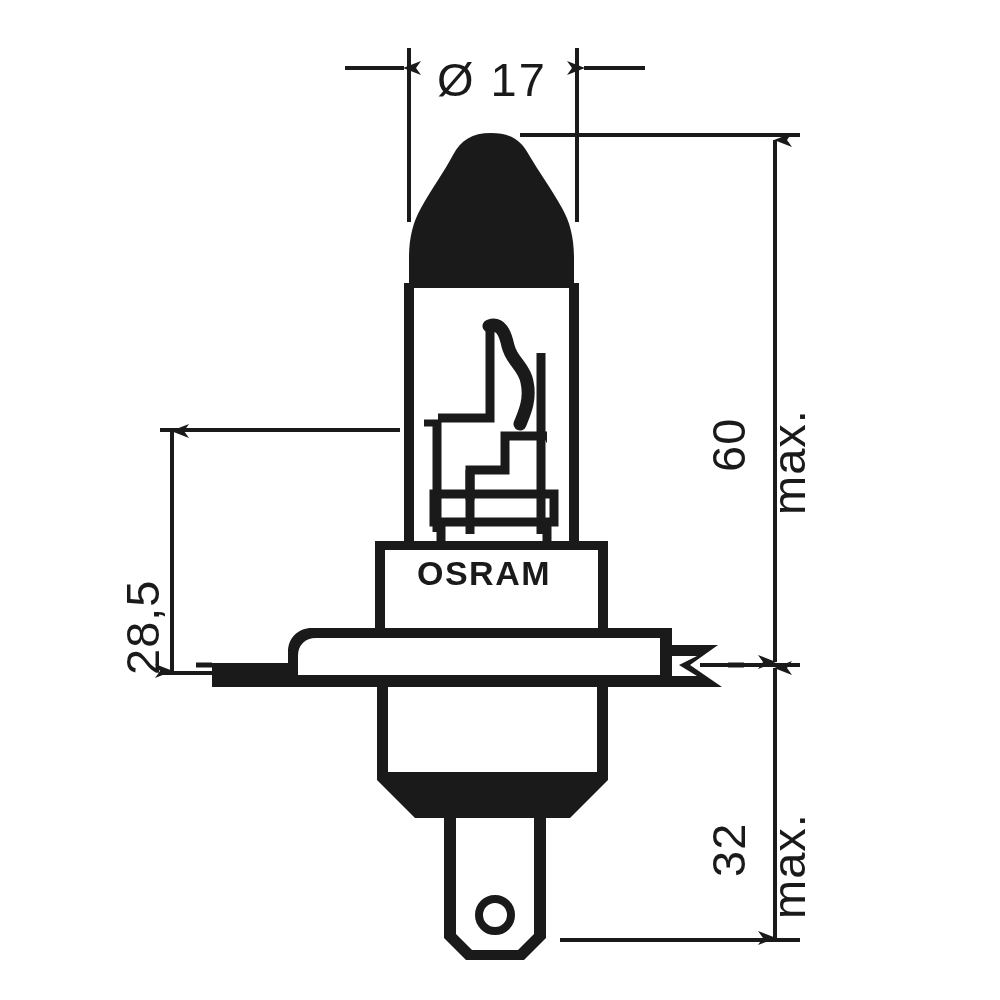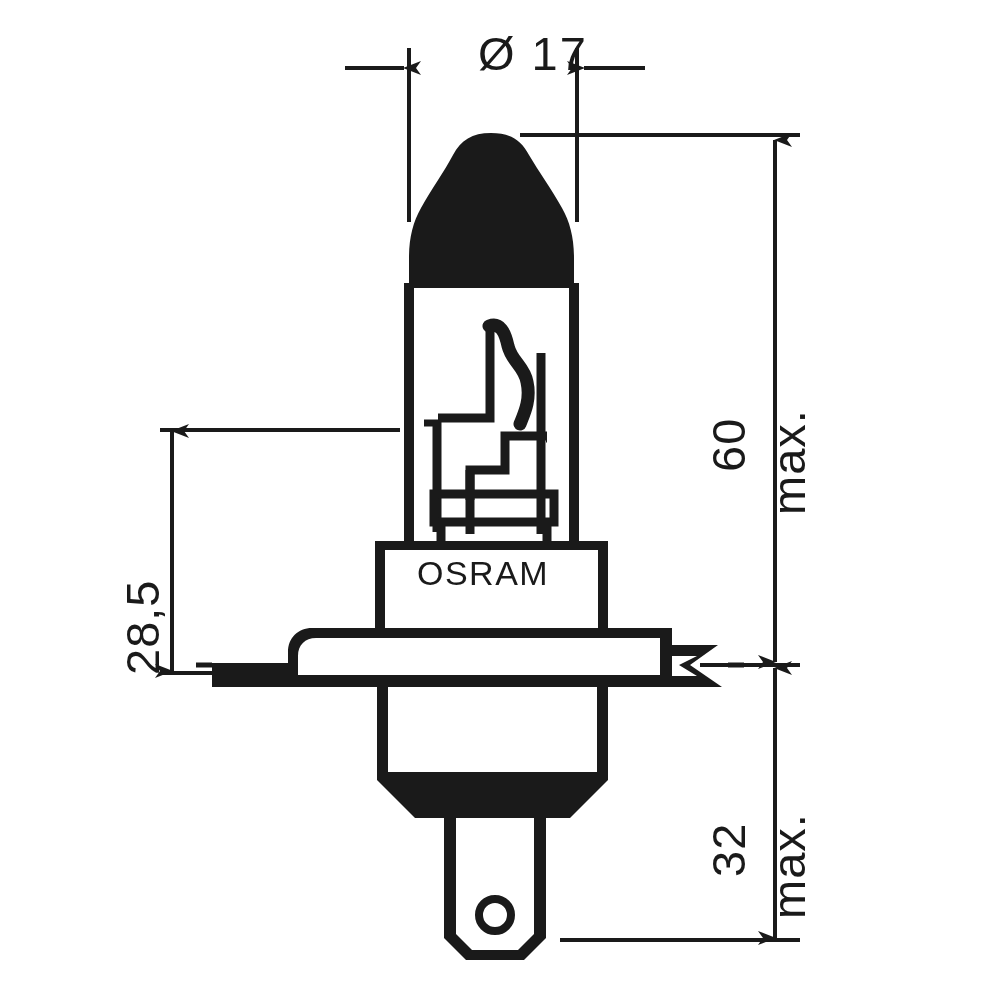--- a/index.html
+++ b/index.html
@@ -31,24 +31,23 @@
     white-space: nowrap;
     line-height: 1;
     user-select: none;
   }
   .rot90 {
     transform-origin: left bottom;
     transform: rotate(-90deg);
   }
   #txt-dia {
     left: 437px;
-    top: 30px;
+    top: 56px;
     font-size: 47px;
     letter-spacing: 2px;
-    margin-left: 41px;
   }
   #txt-285 {
     left: 166px;
     top: 628px;
     font-size: 47px;
     letter-spacing: 1px;
   }
   #txt-60 {
     left: 752px;
     top: 425px;
@@ -70,21 +69,21 @@
   #txt-32max {
     left: 812px;
     top: 872px;
     font-size: 47px;
     letter-spacing: 1px;
   }
   #txt-brand {
     left: 417px;
     top: 556px;
     font-size: 34px;
-    font-weight: normal;
+    font-weight: bold;
     letter-spacing: 1.5px;
   }
 </style>
 </head>
 <body>
 
 <div id="stage">
 
   <svg id="drawing" viewBox="0 0 1000 1000" xmlns="http://www.w3.org/2000/svg">
 

